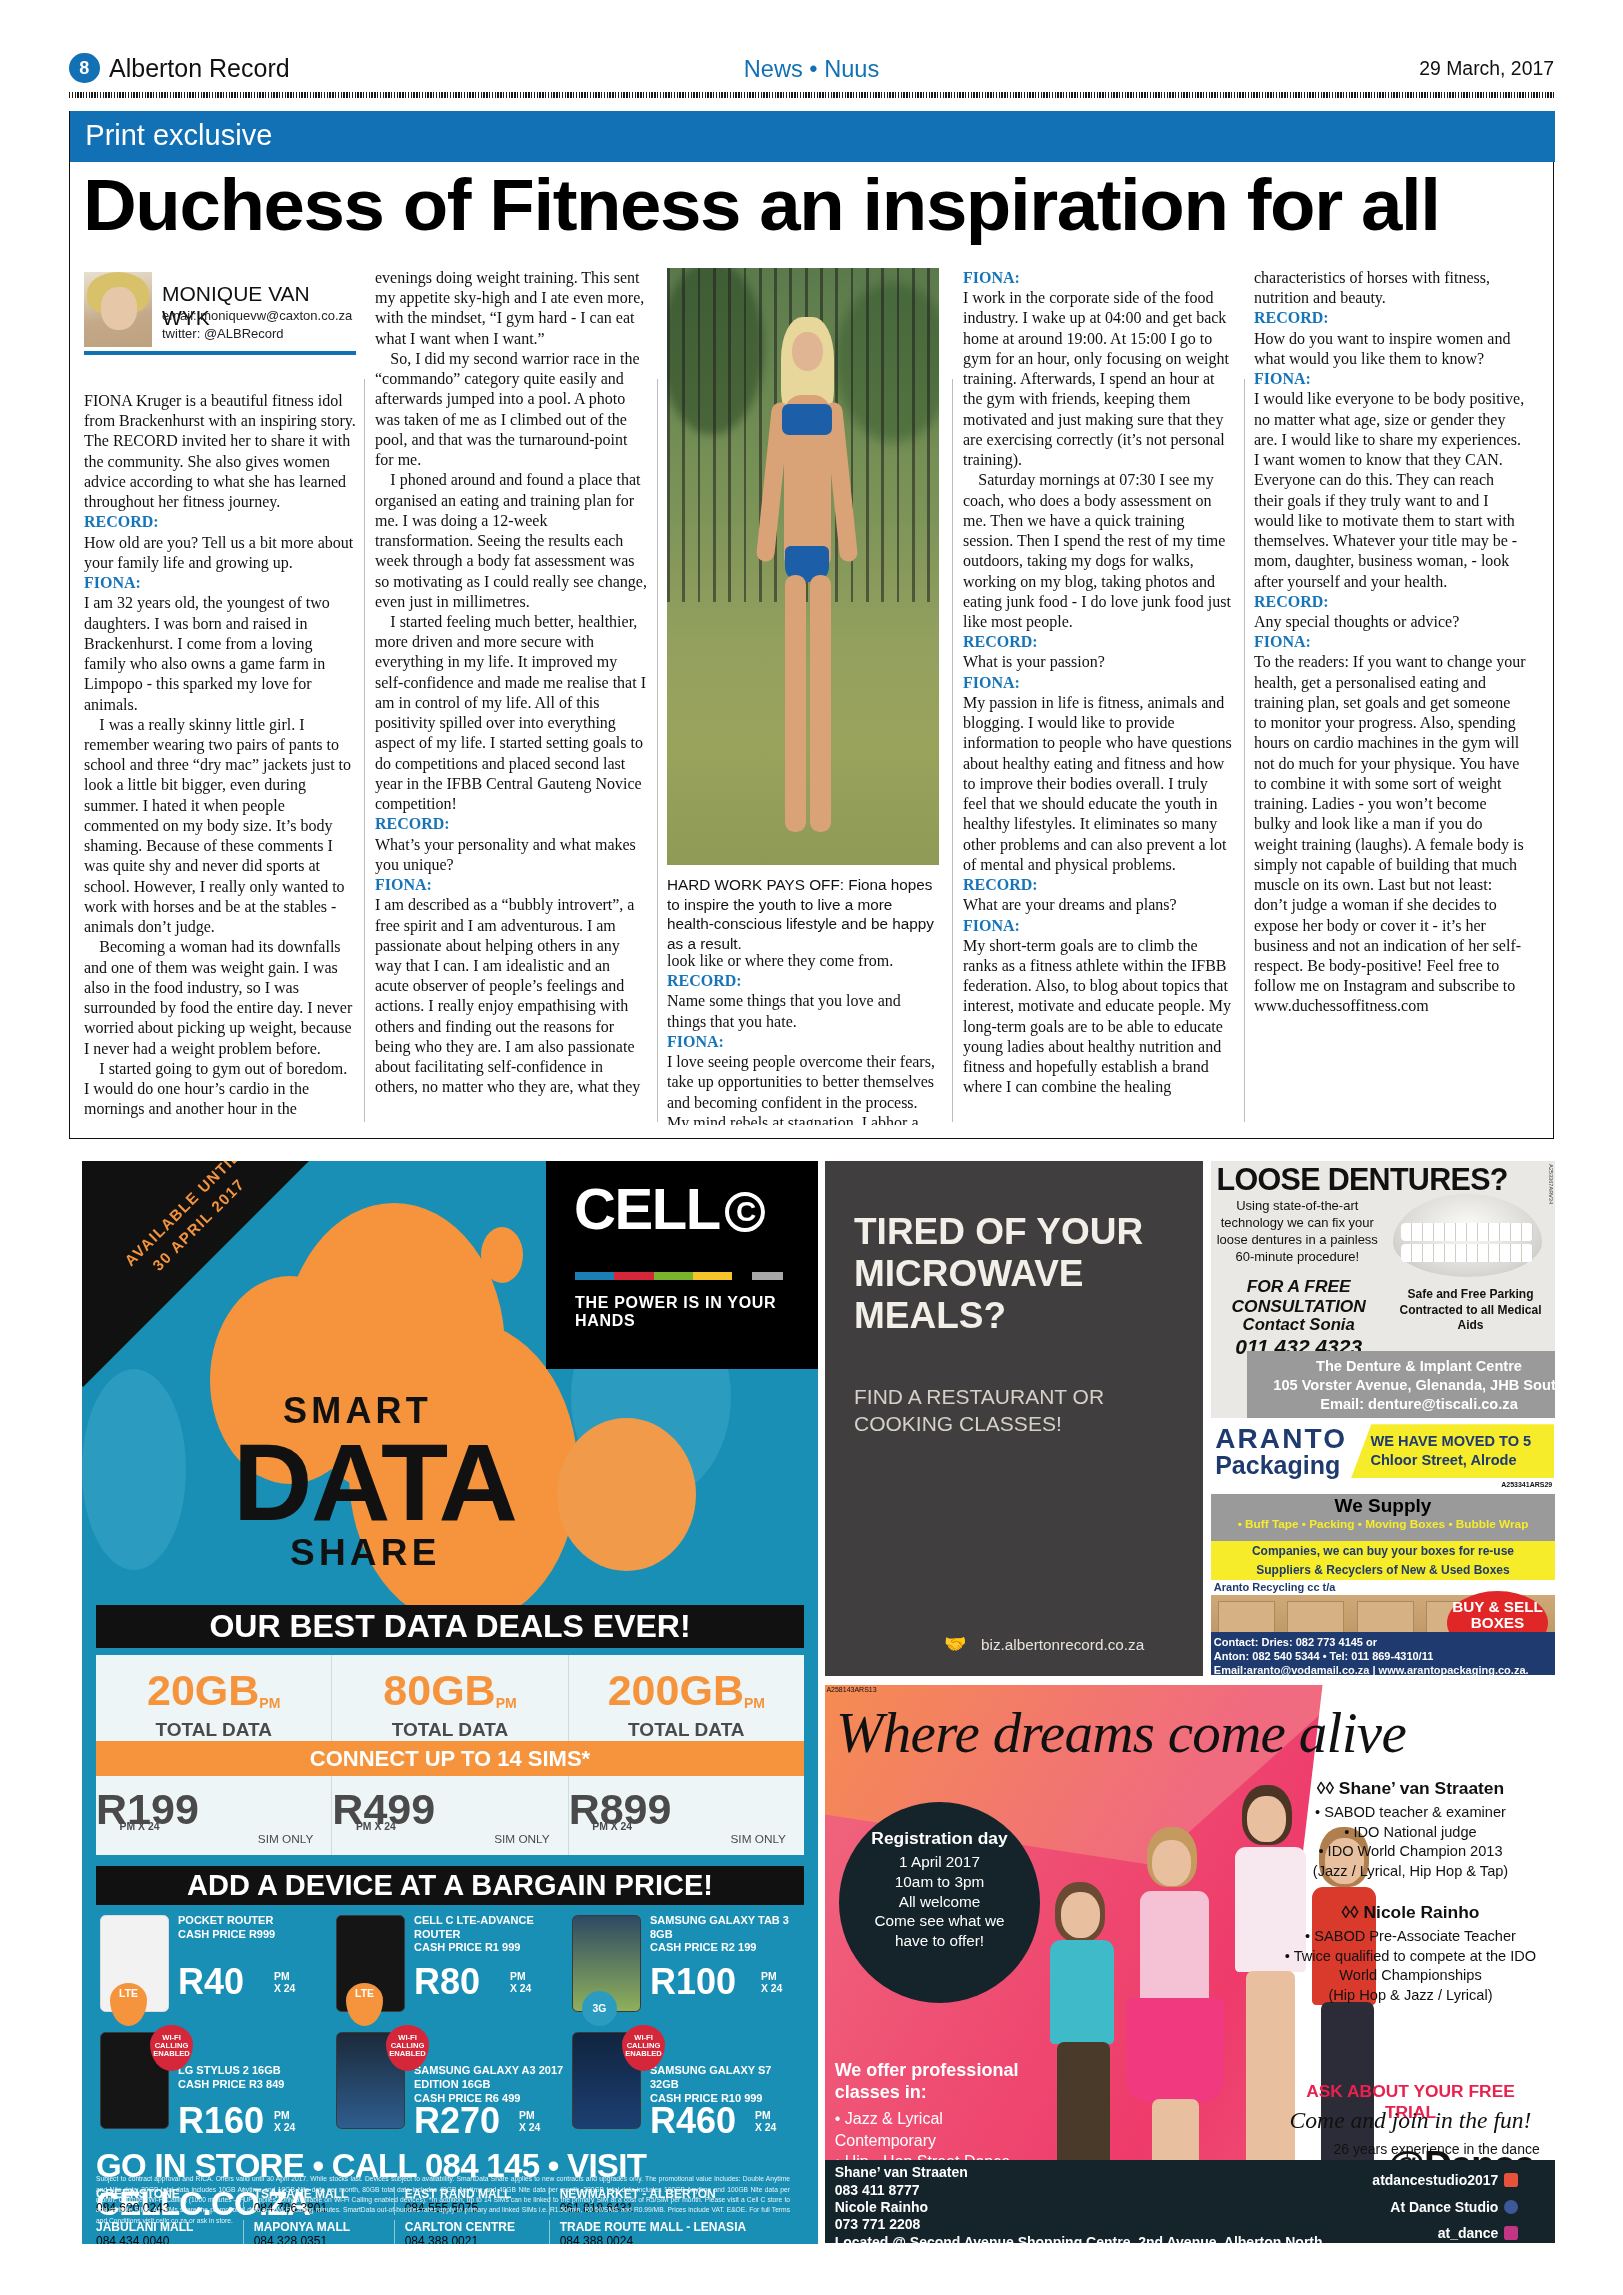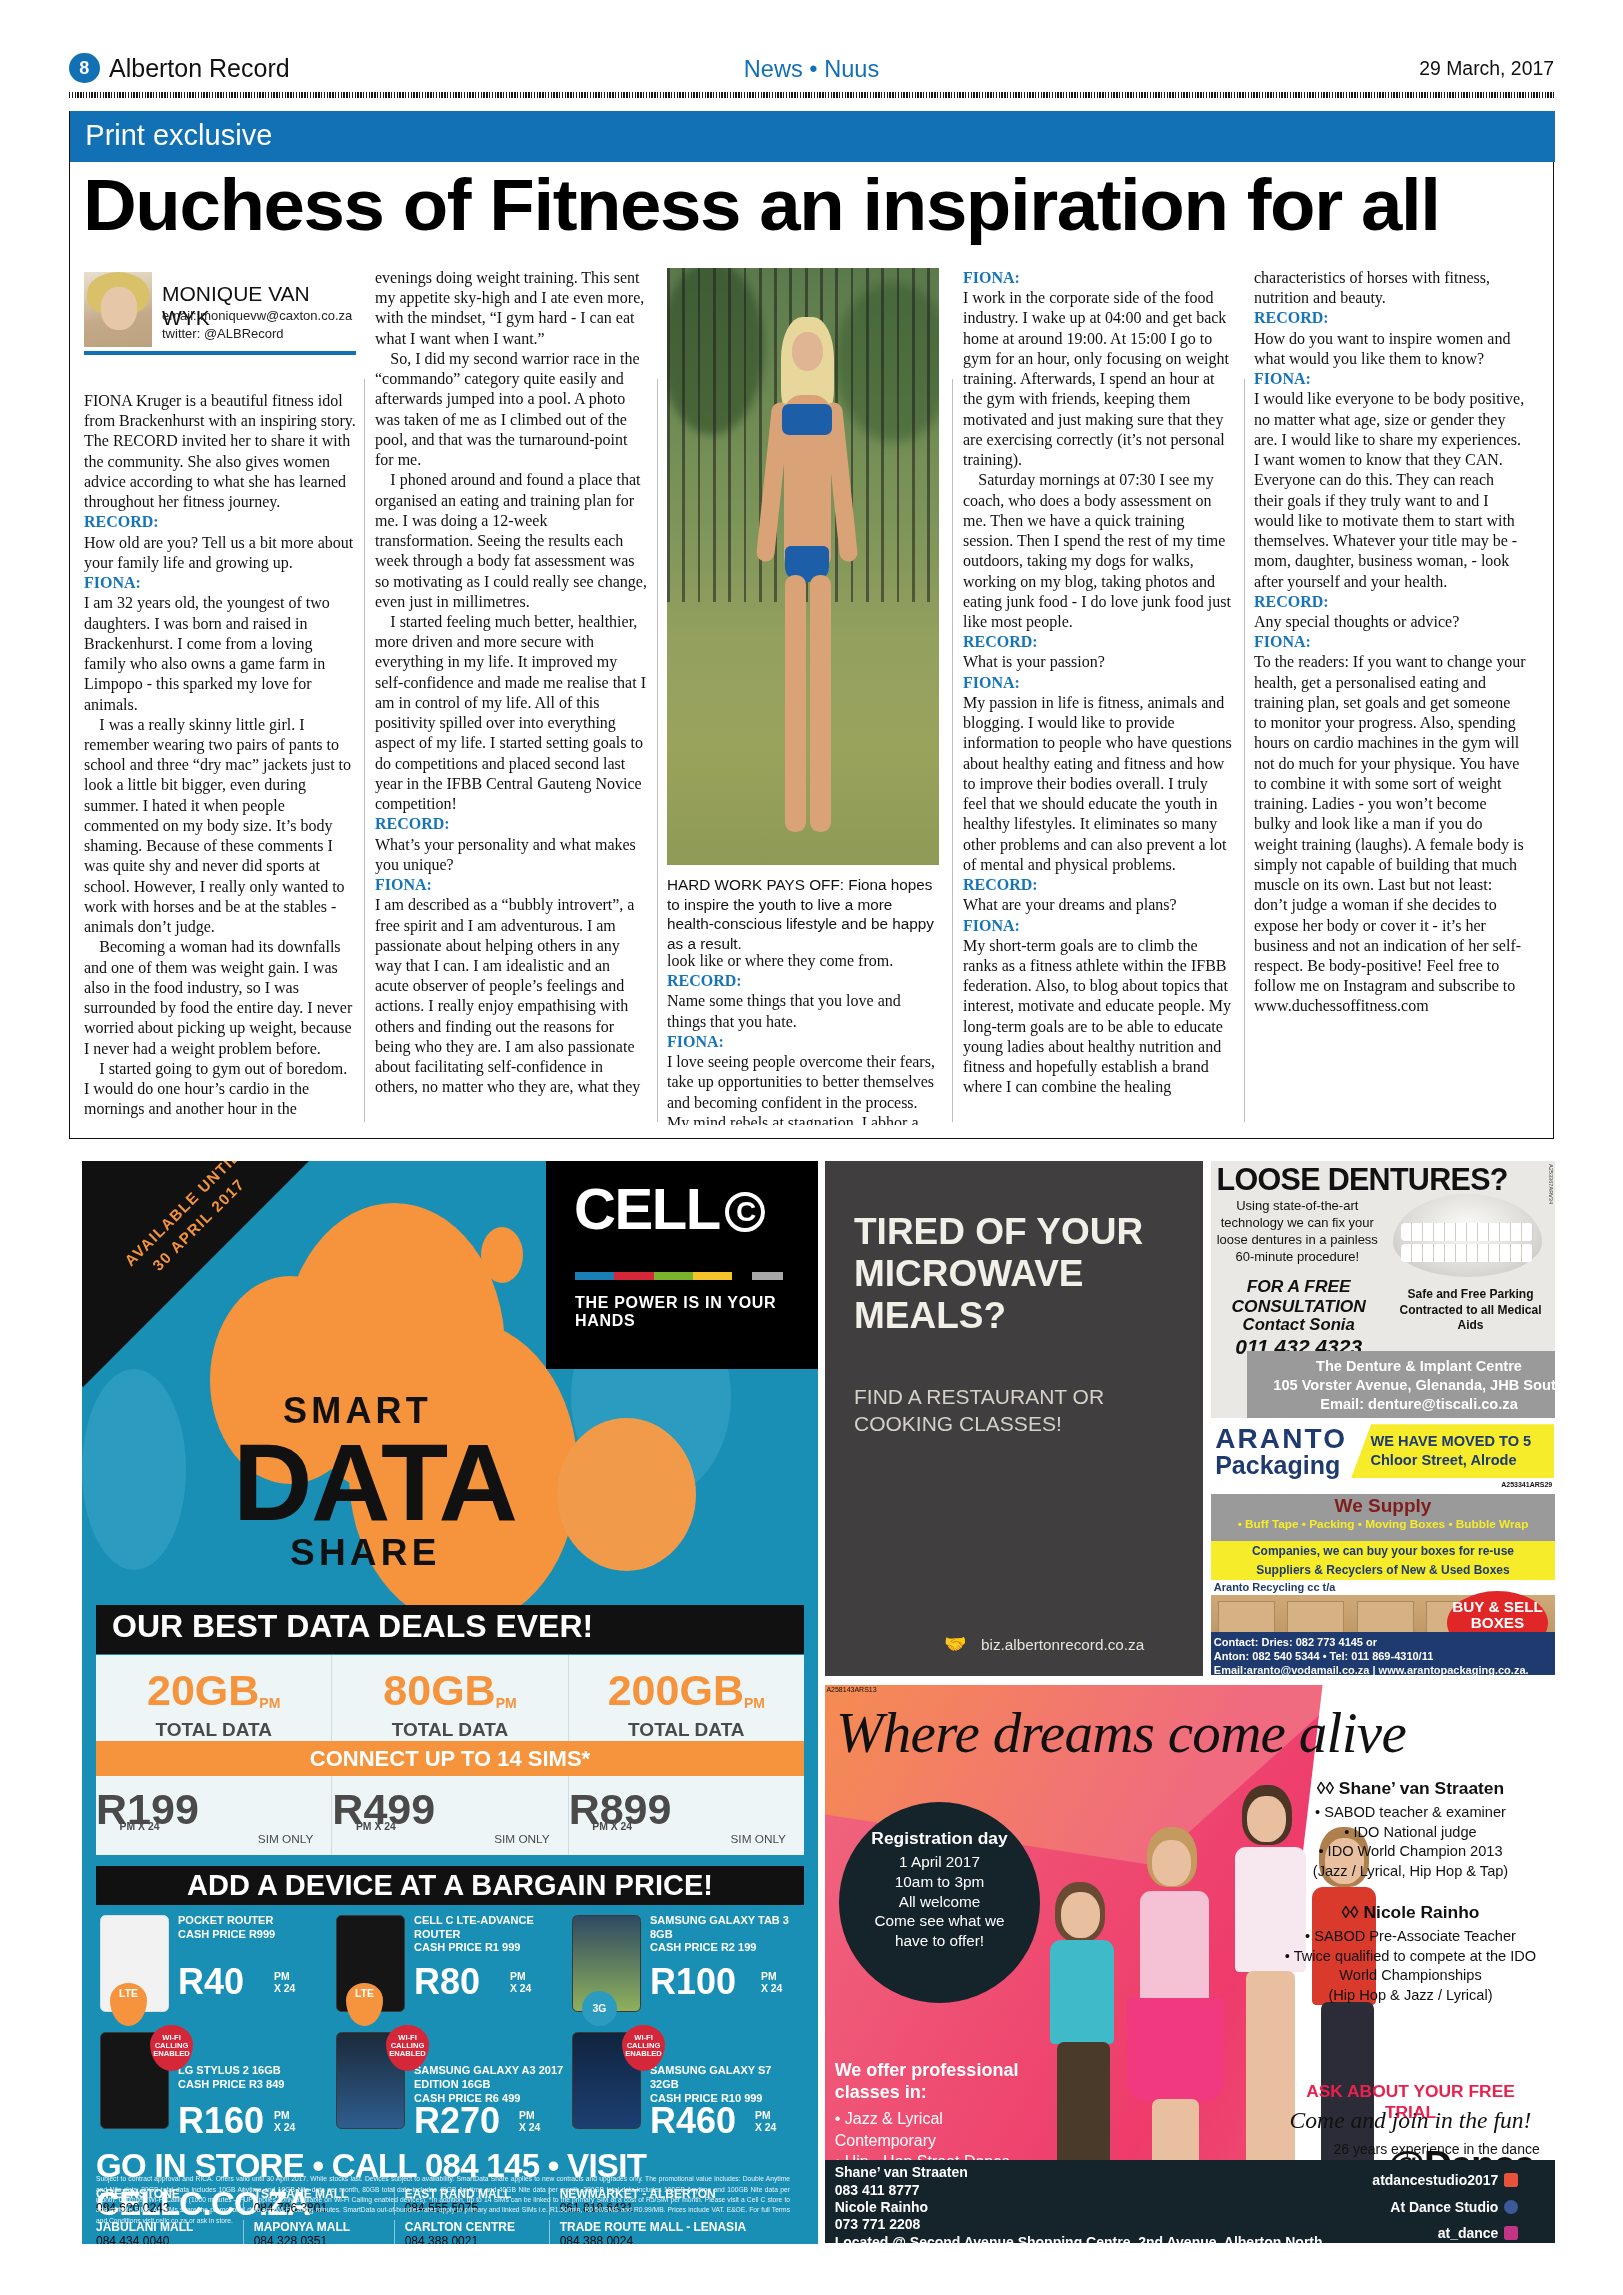--- a/index.html
+++ b/index.html
@@ -181,22 +181,22 @@
   .cc-logo-bars { position:absolute; left:29px; top:111px; width:208px; height:8.3px; display:flex; }
   .cc-logo-bars i { height:8.3px; display:block; }
   .cc-logo-tag {
     position:absolute; left:29px; top:133px; font-size:16px; font-weight:bold; color:#fff;
     letter-spacing:0.7px;
   }
   .cc-smart { position:absolute; left:201px; top:229px; font-size:36px; font-weight:bold; color:#111; letter-spacing:4.2px;}
   .cc-data  { position:absolute; left:151px; top:257px; font-size:110px; font-weight:bold; color:#111; letter-spacing:-1.4px;}
   .cc-share { position:absolute; left:208px; top:371px; font-size:37px; font-weight:bold; color:#111; letter-spacing:4.2px;}
   .cc-best {
-    position:absolute; left:14px; top:444px; width:708px; height:49px; background:#111;
-    font-size:32px; font-weight:bold; line-height:43px; color:#fff;padding-left:16px;
+    position:absolute; left:14px; top:444px; width:708px; height:43px; background:#111;
+    font-size:32px; font-weight:bold; text-align:center; line-height:43px; color:#fff;
   }
   .cc-grid { position:absolute; left:14px; top:494px; width:708px; height:200px; background:#edf5f6; display:flex; }
   .cc-cell { flex:1; position:relative; }
   .cc-cell + .cc-cell { border-left:1.4px solid #cfdcdf; }
   .cc-gb { position:absolute; left:0; right:0; top:11px; text-align:center; font-size:43px; font-weight:bold; color:#f5943c; }
   .cc-gb sup { font-size:14px; vertical-align:-2.8px; }
   .cc-td { position:absolute; left:0; right:0; top:64px; text-align:center; font-size:19px; font-weight:bold; color:#4a4a4a; }
   .cc-sims {
     position:absolute; left:14px; top:580px; width:708px; height:35px; background:#f5943c;
     color:#fff; font-size:22px; font-weight:bold; text-align:center; line-height:35px;
@@ -291,21 +291,21 @@
   }
   .ar-logo { position:absolute; left:4.2px; top:2.8px; font-size:28px; font-weight:bold; letter-spacing:2.1px; color:#1e3a6e; }
   .ar-logo2 { position:absolute; left:4.2px; top:30.5px; font-size:25px; font-weight:bold; color:#1e3a6e; }
   .ar-moved {
     position:absolute; left:140px; top:4.2px; width:203px; height:54px; background:#f7ec2a;
     clip-path:polygon(10% 0,100% 0,100% 100%,0 100%);
     color:#1e3a6e; font-size:14.6px; font-weight:bold; line-height:1.26; padding:8.3px 0 0 19.4px;
   }
   .ar-code { position:absolute; right:2.8px; top:61px; font-size:7px; font-weight:bold; color:#111; }
   .ar-supply { position:absolute; left:0; top:74px; width:344px; height:47px; background:#9a9a9a; }
-  .ar-supply .t1 { text-align:center; font-size:19px; font-weight:bold; color:#7f1d1d; padding-top:1.4px; }
+  .ar-supply .t1 { text-align:center; font-size:19px; font-weight:bold; color:#000000; padding-top:1.4px; }
   .ar-supply .t2 { text-align:center; font-size:11.8px; font-weight:bold; color:#f7ec2a; }
   .ar-buy { position:absolute; left:0; top:121px; width:344px; height:39px; background:#f7ec2a;
             text-align:center; font-size:12px; font-weight:bold; color:#1e3a6e; line-height:1.55; padding-top:1.4px;}
   .ar-tname { position:absolute; left:2.8px; top:161px; font-size:11px; font-weight:bold; color:#1e3a6e; }
   .ar-boxes { position:absolute; left:0; top:175px; width:344px; height:54px;
               background:linear-gradient(180deg,#cfa978 0%,#b8925f 100%); }
   .ar-boxes i { position:absolute; top:5.6px; width:57px; height:43px; background:#d6b184; border:0.7px solid #a98a5f; }
   .ar-oval {
     position:absolute; right:7px; top:171px; width:101px; height:64px; border-radius:50%;
     background:#e02626; color:#fff; font-size:15.3px; font-weight:bold; text-align:center;

